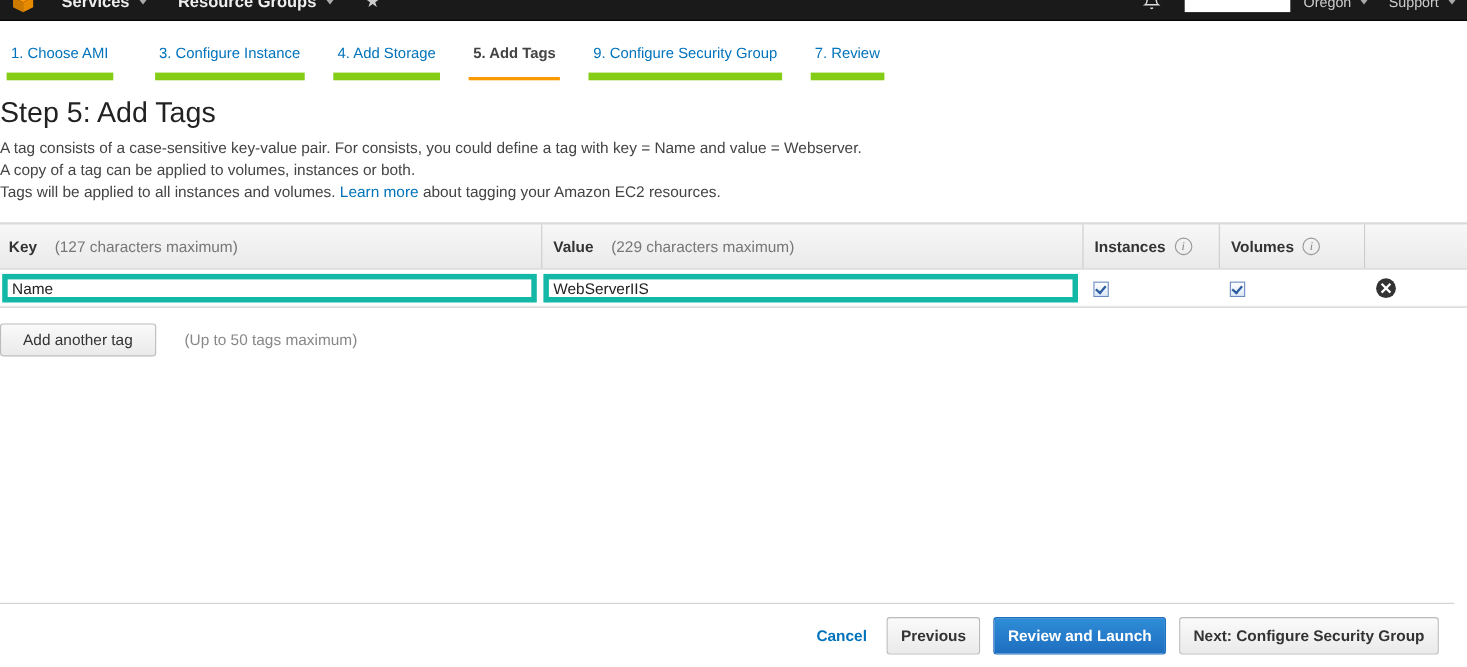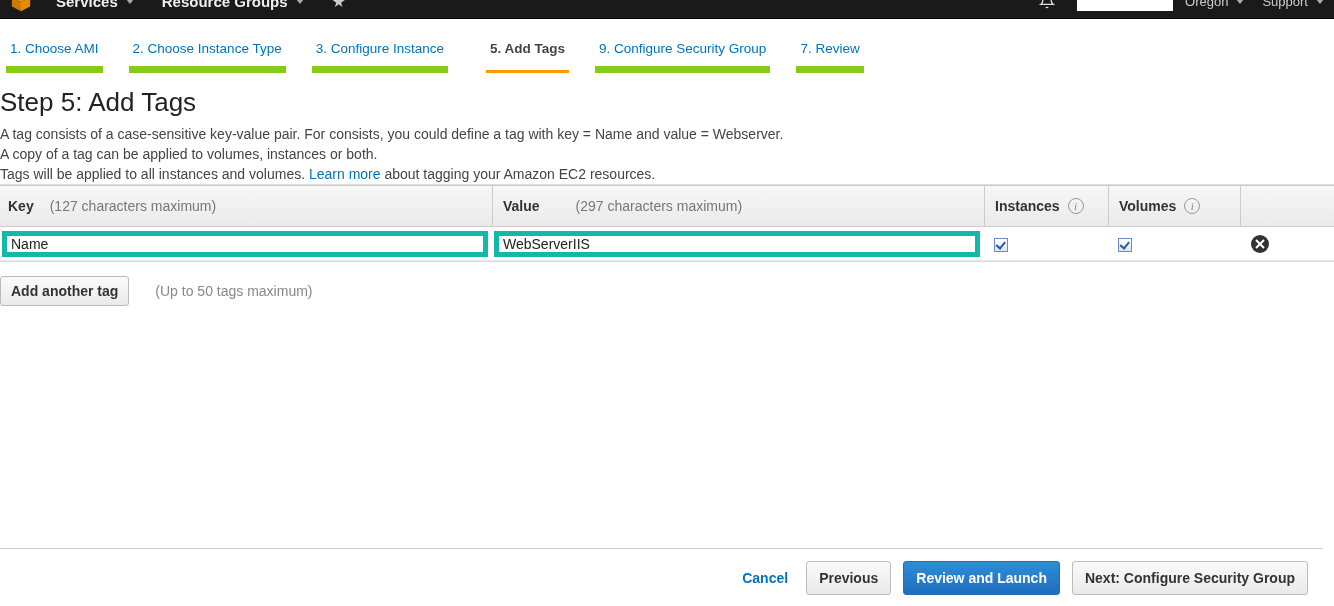--- a/index.html
+++ b/index.html
@@ -66,38 +66,38 @@
     
     .main { padding: 14px 0 0 0; }
     h1 {
       font-size: 26px; font-weight: 400; color:#222;
       padding: 0 0 6px 0;
     }
     .desc { color:#444; font-size:14px; line-height:20px; }
     .desc a { color:#0073bb; text-decoration:none; }
 
     
-    .tag-table { border:1px solid #ddd; border-left:none; border-right:none;}
+    .tag-table { margin-top:18px; border:1px solid #ddd; border-left:none; border-right:none;}
     .thead {
       display:flex; align-items:center;
       background: linear-gradient(#f7f7f7,#eaeaea);
       border-bottom:1px solid #ccc;
       border-top:1px solid #ccc;
       height: 42px;
       font-size:14px;
     }
     .th {
       padding:0 10px; border-left:1px solid #ccc;
       display:flex; align-items:center; height:100%;
     }
     .th:first-child { border-left:none; }
     .th .label { font-weight:bold; color:#333; }
     .th .hint { color:#777; margin-left:16px; font-weight:normal; }
     .col-key { width: 492px; padding-left:8px;}
-    .col-value { width: 492px; gap: 20px; }
+    .col-value { width: 492px; }
     .col-inst { width: 124px; justify-content:flex-start;}
     .col-vol { width: 132px; justify-content:flex-start;}
     .col-del { width:40px; border-left:1px solid #ccc; }
 
     .info-circle {
       width:16px;height:16px;border:1px solid #999;border-radius:50%;
       color:#888;font-size:11px;display:flex;align-items:center;justify-content:center;
       margin-left:8px; font-style:italic; font-family: Georgia, serif;
     }
 
@@ -132,21 +132,21 @@
       color:#fff;display:flex;align-items:center;justify-content:center;
       cursor:pointer;
     }
     .del-btn svg{ width:10px;height:10px;}
 
     
     .add-row { display:flex; align-items:center; margin-top:14px; padding-left:0;}
     .btn-grey {
       background: linear-gradient(#fafafa,#eaeaea);
       border:1px solid #bbb; border-radius:3px;
-      padding: 6px 10px; font-size:14px; font-weight:bold; color:#333;
+      padding: 6px 20px; font-size:14px; font-weight:normal; color:#333;
       cursor:pointer;
     }
     .add-hint { color:#888; margin-left:26px; }
 
     
     .footer {
       position:absolute; bottom:0; left:0; right:12px;
       border-top:1px solid #d0d0d0;
       height:58px; display:flex; align-items:center;
       justify-content:flex-end; padding-right:14px; gap:12px;
@@ -195,24 +195,24 @@
   </span>
   <span class="support">
     <span>Support</span>
     <span class="caret-down"></span>
   </span>
 </div>
 
 <div class="wizard">
   <span class="wtab">1. Choose AMI</span>
   <span class="wtab-gap"></span>
-  <span class="wtab">2. Choose Instance Type</span>
   <span class="wtab-gap"></span>
   <span class="wtab">3. Configure Instance</span>
   <span class="wtab-gap"></span>
+  <span class="wtab">4. Add Storage</span>
   <span class="wtab-gap"></span>
   <span class="wtab active">5. Add Tags</span>
   <span class="wtab-gap"></span>
   <span class="wtab">9. Configure Security Group</span>
   <span class="wtab-gap"></span>
   <span class="wtab">7. Review</span>
 </div>
 
 <div class="main">
   <h1>Step 5: Add Tags</h1>
@@ -225,21 +225,21 @@
   </div>
 
   <div class="tag-table">
     <div class="thead">
       <div class="th col-key">
         <span class="label">Key</span>
         <span class="hint">(127 characters maximum)</span>
       </div>
       <div class="th col-value">
         <span class="label">Value</span>
-        <span class="hint">(297 characters maximum)</span>
+        <span class="hint">(229 characters maximum)</span>
       </div>
       <div class="th col-inst">
         <span class="label">Instances</span>
         <span class="info-circle">i</span>
       </div>
       <div class="th col-vol">
         <span class="label">Volumes</span>
         <span class="info-circle">i</span>
       </div>
       <div class="th col-del"></div>

